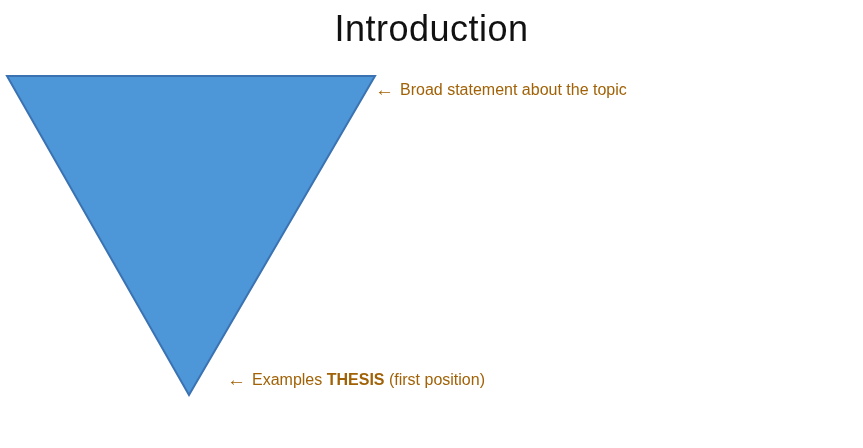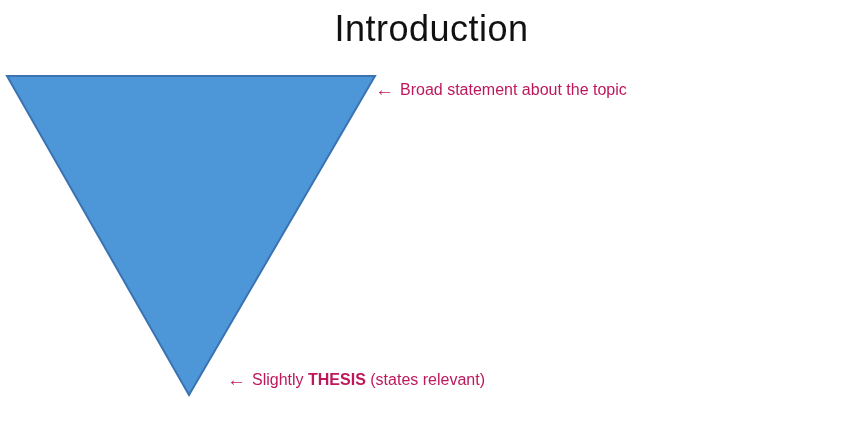--- a/index.html
+++ b/index.html
@@ -31,21 +31,21 @@
     top: 0;
     left: 0;
     width: 863px;
     height: 448px;
   }
   .annotation {
     position: absolute;
     font-size: 16px;
     line-height: 20px;
     white-space: nowrap;
-    color: #be185d;
+    color: #a16207;
   }
   .annotation .arrow {
     display: inline-block;
     font-size: 19px;
     margin-right: 6px;
     vertical-align: -1px;
   }
   .annotation b { font-weight: 700; }
   .ann-1 { left: 375px; top: 80px; }
   .ann-2 { left: 313px; top: 193px; }
@@ -63,16 +63,16 @@
 
   <div class="title">Introduction</div>
 
   <div class="annotation ann-1">
     <span class="arrow">←</span><span>Broad statement about the topic</span>
   </div>
 
 
 
   <div class="annotation ann-4">
-    <span class="arrow">←</span><span>Slightly </span><b>THESIS</b><span> (states relevant)</span>
+    <span class="arrow">←</span><span>Examples </span><b>THESIS</b><span> (first position)</span>
   </div>
 
 </div>
 
 </body></html>

